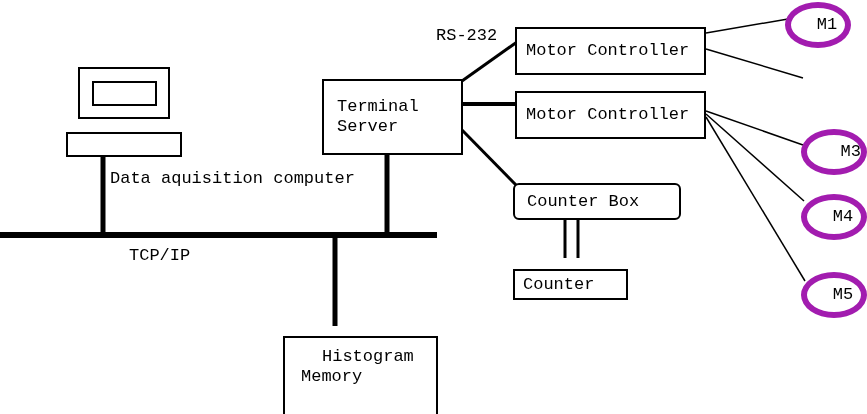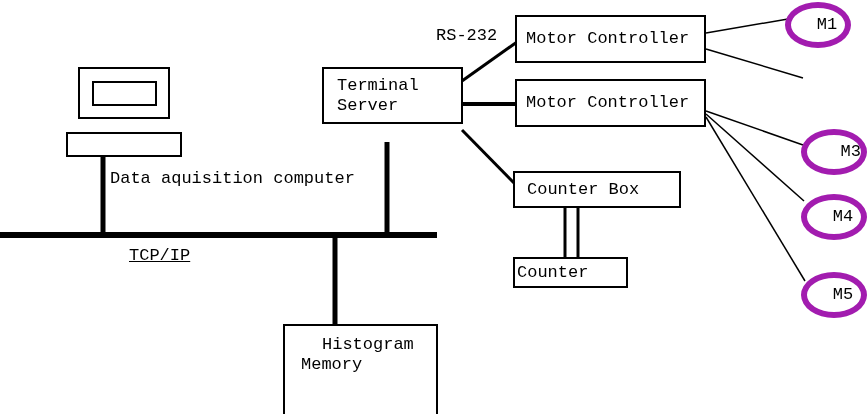--- a/index.html
+++ b/index.html
@@ -21,20 +21,21 @@
     z-index: 0;
   }
   .node {
     position: absolute;
     box-sizing: border-box;
     border: 2px solid #000000;
     background: #ffffff;
     z-index: 1;
     display: flex;
     align-items: center;
+    margin-top: 12px;
   }
   .node .lbl { white-space: pre-line; }
   .ellipse {
     position: absolute;
     box-sizing: border-box;
     width: 66px; height: 46px;
     border: 6px solid #a21caf;
     border-radius: 50%;
     background: #ffffff;
     z-index: 1;
@@ -53,37 +54,37 @@
     position: absolute;
     box-sizing: border-box;
     border: 2px solid #000000;
     background: #ffffff;
     z-index: 1;
   }
   #monitor   { left: 78px;  top: 67px;  width: 92px;  height: 52px; }
   #screen    { left: 92px;  top: 81px;  width: 65px;  height: 25px; }
   #keyboard  { left: 66px;  top: 132px; width: 116px; height: 25px; }
 
-  #terminal-server     { left: 322px; top: 67px;  width: 141px; height: 57px; padding-left: 13px; }
+  #terminal-server     { left: 322px; top: 67px;  width: 141px; height: 76px; padding-left: 13px; }
   #motor-controller-1  { left: 515px; top: 15px;  width: 191px; height: 48px; padding-left: 9px; }
   #motor-controller-2  { left: 515px; top: 79px;  width: 191px; height: 48px; padding-left: 9px; }
-  #counter-box         { left: 513px; top: 171px; width: 168px; height: 37px; padding-left: 12px; }
-  #counter             { left: 513px; top: 257px; width: 115px; height: 31px; padding-left: 2px; }
+  #counter-box         { left: 513px; top: 171px; width: 168px; height: 37px; padding-left: 12px; border-radius: 6px; }
+  #counter             { left: 513px; top: 257px; width: 115px; height: 31px; padding-left: 8px; }
   #histogram-memory    { left: 283px; top: 324px; width: 155px; height: 96px;
                          align-items: flex-start; padding-left: 16px; padding-top: 9px; }
   #histogram-memory .lbl { text-indent: 21px; }
 
   #motor-m1 { left: 785px; top: 2px; }
   #motor-m2 { left: 801px; top: 62px; }
   #motor-m3 { left: 801px; top: 129px; justify-content: flex-end; }
   #motor-m4 { left: 801px; top: 194px; }
   #motor-m5 { left: 801px; top: 272px; }
 
   #label-data-acq { left: 66px;  top: 169px; margin-left: 44px; }
-  #label-tcpip    { left: 129px; top: 246px; text-decoration: underline; }
+  #label-tcpip    { left: 129px; top: 246px; }
   #label-rs232    { left: 436px; top: 26px; }
 </style>
 </head>
 <body>
 
 <div id="canvas">
 
   <svg id="wires" viewBox="0 0 867 414" xmlns="http://www.w3.org/2000/svg">
 
     <line x1="0" y1="235" x2="437" y2="235" stroke="#000" stroke-width="6"></line>

